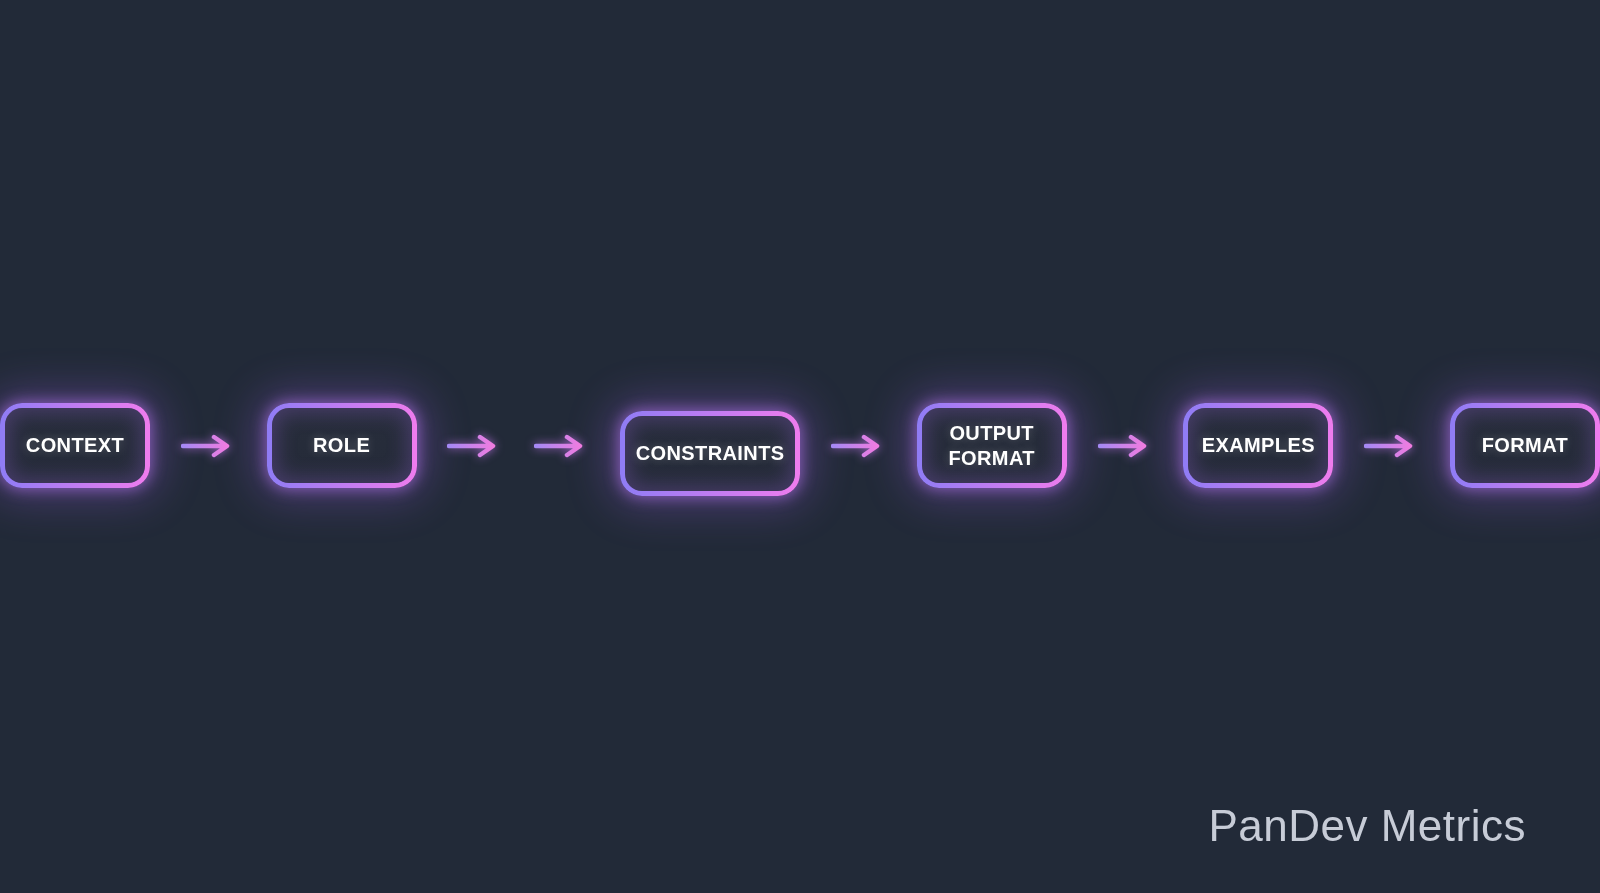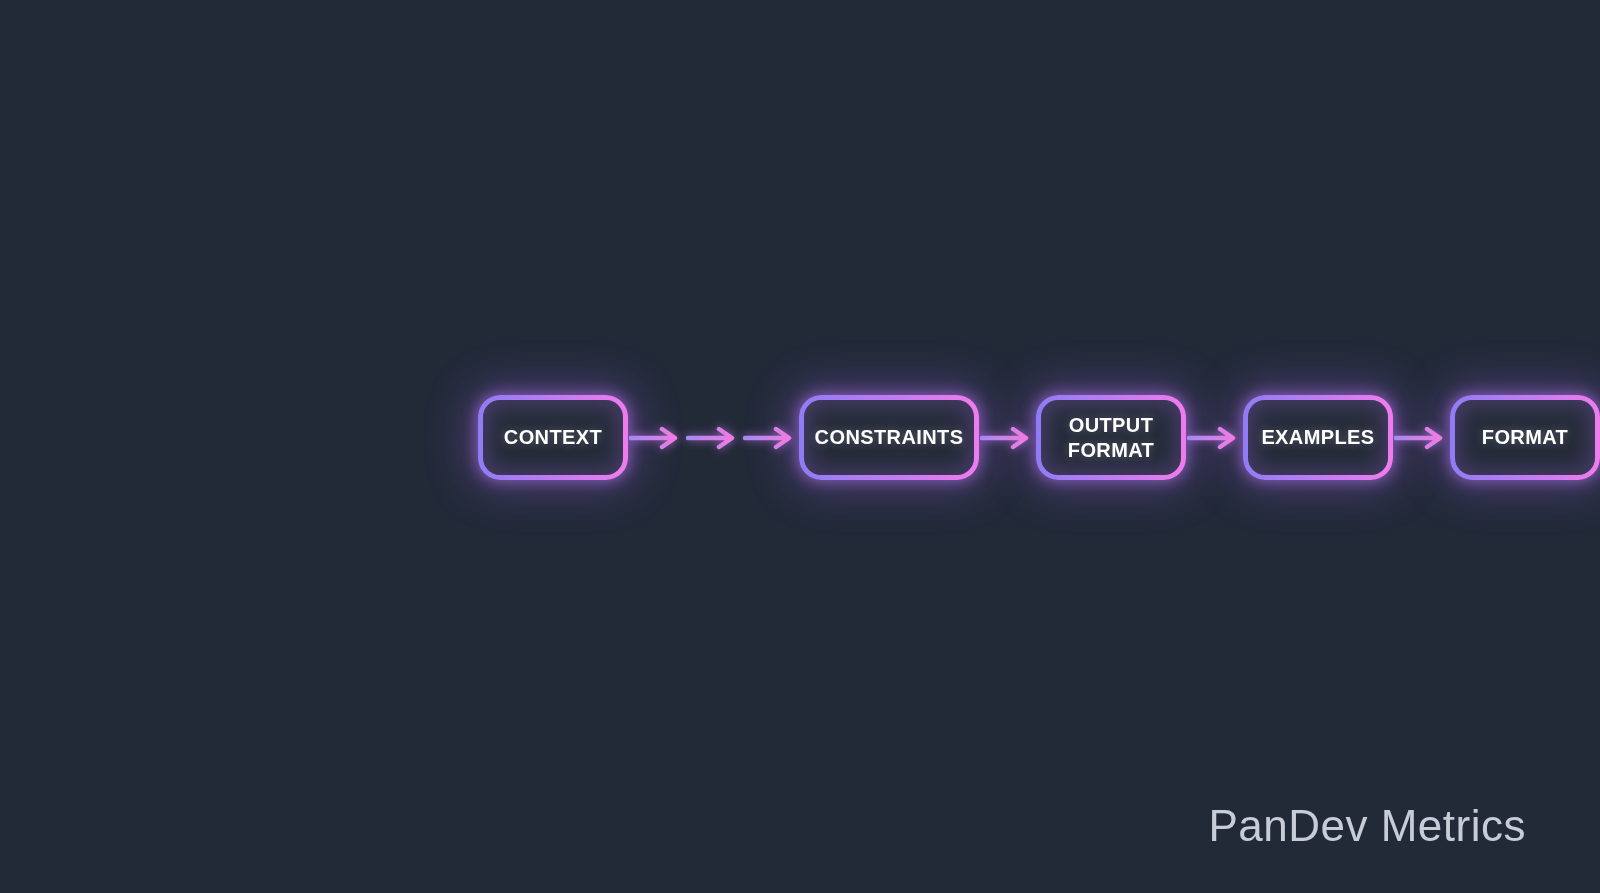--- a/index.html
+++ b/index.html
@@ -17,21 +17,21 @@
   .stage {
     position: absolute;
     inset: 0;
   }
   .flow-row {
     position: absolute;
     top: 395px;
     left: 0;
     right: 0;
     display: flex;
-    justify-content: flex-end;
+    justify-content: space-between;
     align-items: center;
   }
   .step {
     box-sizing: border-box;
     flex: 0 0 auto;
     width: 150px;
     height: 85px;
     border-radius: 22px;
     border: 5px solid transparent;
     background:
@@ -40,20 +40,21 @@
     box-shadow:
       0 0 14px 2px rgba(188, 120, 245, 0.55),
       0 0 42px 12px rgba(158, 100, 235, 0.30),
       inset 0 0 20px 5px rgba(168, 110, 240, 0.26);
     display: flex;
     align-items: center;
     justify-content: center;
   }
   .step[data-name="step-constraints"] {
     width: 180px;
+    margin-top: 16px;
   }
   .step[data-name="step-constraints"] .step-label {
     white-space: nowrap;
   }
   .step-label {
     color: #ffffff;
     font-weight: 700;
     font-size: 20px;
     letter-spacing: 0.4px;
     line-height: 1.25;
@@ -91,20 +92,23 @@
     <svg class="arrow" data-name="arrow-right-icon" width="55" height="26" viewBox="0 0 55 26">
       <defs>
         <linearGradient id="ag1" x1="0" y1="0" x2="1" y2="0">
           <stop offset="0" stop-color="#a589f4"></stop>
             <stop offset="1" stop-color="#ef7ce0"></stop>
         </linearGradient>
       </defs>
       <path d="M2 13 H43 M33 4 L46 13 L33 22" fill="none" stroke="url(#ag1)" stroke-width="4.5" stroke-linecap="round" stroke-linejoin="round"></path>
     </svg>
 
+    <div class="step" data-name="step-role">
+      <span class="step-label" data-name="step-label">ROLE</span>
+    </div>
 
     <svg class="arrow" data-name="arrow-right-icon" width="55" height="26" viewBox="0 0 55 26">
       <defs>
         <linearGradient id="ag2" x1="0" y1="0" x2="1" y2="0">
           <stop offset="0" stop-color="#a589f4"></stop>
             <stop offset="1" stop-color="#ef7ce0"></stop>
         </linearGradient>
       </defs>
       <path d="M2 13 H43 M33 4 L46 13 L33 22" fill="none" stroke="url(#ag2)" stroke-width="4.5" stroke-linecap="round" stroke-linejoin="round"></path>
     </svg>

